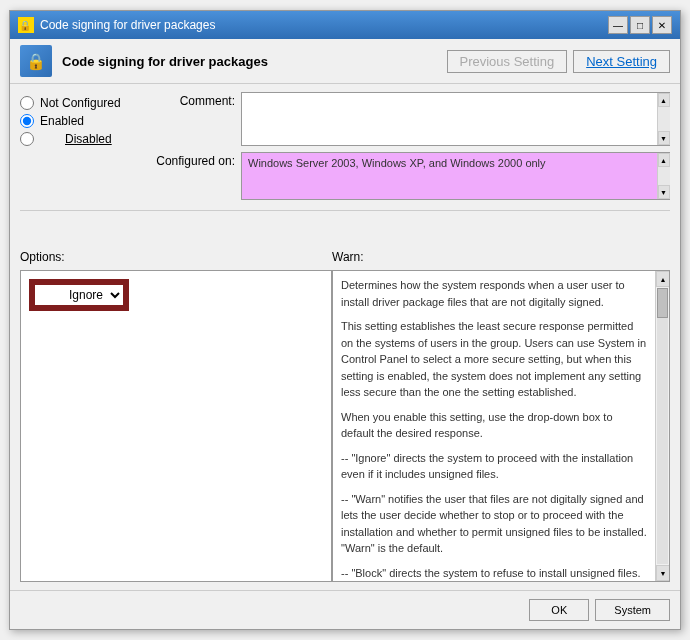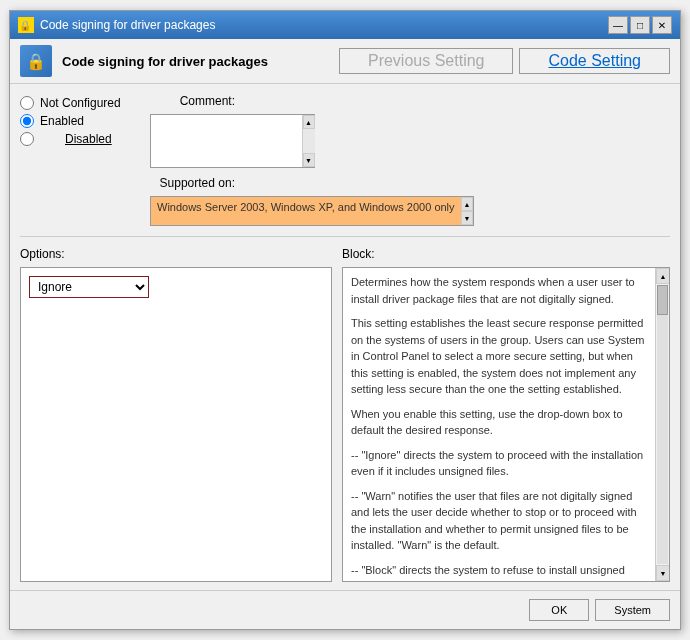--- a/index.html
+++ b/index.html
@@ -91,25 +91,25 @@
     .header-title {
       font-size: 13px;
       font-weight: bold;
       flex: 1;
     }
     .header-buttons {
       display: flex;
       gap: 6px;
     }
     .nav-btn {
-      padding: 3px 28px;
-      background: #f0f0f0;
-      border: 1px solid #999;
-      cursor: pointer;
-      font-size: 16px;
+      padding: 3px 12px;
+      background: #f0f0f0;
+      border: 1px solid #999;
+      cursor: pointer;
+      font-size: 13px;
       color: #666;
     }
     .nav-btn:disabled { color: #aaa; cursor: default; }
     .nav-btn.active {
       color: #0066cc;
       text-decoration: underline;
       cursor: pointer;
     }
 
     .content {
@@ -150,21 +150,20 @@
     .right-column {
       flex: 1;
       display: flex;
       flex-direction: column;
       gap: 6px;
     }
     .field-row {
       display: flex;
       align-items: flex-start;
       gap: 6px;
-      flex-direction: column;
     }
     .field-label {
       font-size: 12px;
       width: 85px;
       text-align: right;
       padding-top: 2px;
       flex-shrink: 0;
     }
     .scrollbar-mini {
       width: 12px;
@@ -201,42 +200,43 @@
       border: none;
       resize: none;
       font-size: 11px;
       padding: 2px 4px;
       font-family: inherit;
       outline: none;
     }
     .supported-with-scroll {
       display: flex;
       border: 1px solid #999;
-      background: #fdba74;
+      background: #f0abfc;
       height: 48px;
     }
     .supported-text-area {
       flex: 1;
       padding: 4px 6px;
       font-size: 11px;
       color: #333;
       overflow: hidden;
     }
 
     .separator {
       height: 1px;
       background: #ccc;
       margin: 4px 0;
     }
 
     .options-help-section {
       display: flex;
-      gap: 10px;
-      flex: 1;
-      overflow: hidden;
+      gap: 0;
+      flex: 1;
+      overflow: hidden;
+      margin-top: 29px;
     }
     .options-panel {
       width: 48%;
       display: flex;
       flex-direction: column;
       gap: 6px;
     }
     .help-panel {
       flex: 1;
       display: flex;
@@ -265,26 +265,27 @@
       color: #333;
       line-height: 1.4;
     }
     .select-control {
       display: flex;
       align-items: center;
       gap: 0;
     }
     select {
       padding: 2px 4px;
-      border: 1px solid #7f1d1d;
+      border: 6px solid #7f1d1d;
       background: white;
       font-size: 12px;
       font-family: inherit;
       cursor: pointer;
-      width: 120px;
+      width: 100px;
+      text-align: right;
     }
     .help-box {
       border: 1px solid #999;
       background: white;
       flex: 1;
       overflow: hidden;
       display: flex;
     }
     .help-text {
       flex: 1;
@@ -367,21 +368,21 @@
       <button class="title-btn">□</button>
       <button class="title-btn close">✕</button>
     </div>
   </div>
 
   <div class="header-bar">
     <div class="header-icon">🔒</div>
     <span class="header-title">Code signing for driver packages</span>
     <div class="header-buttons">
       <button class="nav-btn" disabled="">Previous Setting</button>
-      <button class="nav-btn active">Code Setting</button>
+      <button class="nav-btn active">Next Setting</button>
     </div>
   </div>
 
   <div class="content">
 
     <div class="top-section">
 
       <div class="radio-column">
         <label class="radio-item">
           <input type="radio" name="config" class="radio-input" style="">
@@ -405,21 +406,21 @@
             <textarea style="height: 52px; width: 100%;"></textarea>
             <div class="scrollbar-mini">
               <div class="scroll-arrow">▲</div>
               <div class="scroll-track"></div>
               <div class="scroll-arrow">▼</div>
             </div>
           </div>
         </div>
 
         <div class="field-row">
-          <span class="field-label">Supported on:</span>
+          <span class="field-label">Configured on:</span>
           <div class="supported-with-scroll" style="flex:1;">
             <div class="supported-text-area">Windows Server 2003, Windows XP, and Windows 2000 only</div>
             <div class="scrollbar-mini">
               <div class="scroll-arrow">▲</div>
               <div class="scroll-track"></div>
               <div class="scroll-arrow">▼</div>
             </div>
           </div>
         </div>
       </div>
@@ -438,21 +439,21 @@
                 <option>Ignore</option>
                 <option>Warn</option>
                 <option>Block</option>
               </select>
             </div>
           </div>
         </div>
       </div>
 
       <div class="help-panel">
-        <span class="panel-title">Block:</span>
+        <span class="panel-title">Warn:</span>
         <div class="help-box">
           <div class="help-text">
             <p>Determines how the system responds when a user user to install driver package files that are not digitally signed.</p>
             <p>This setting establishes the least secure response permitted on the systems of users in the group. Users can use System in Control Panel to select a more secure setting, but when this setting is enabled, the system does not implement any setting less secure than the one the setting established.</p>
             <p>When you enable this setting, use the drop-down box to default the desired response.</p>
             <p>--  "Ignore" directs the system to proceed with the installation even if it includes unsigned files.</p>
             <p>--  "Warn" notifies the user that files are not digitally signed and lets the user decide whether to stop or to proceed with the installation and whether to permit unsigned files to be installed. "Warn" is the default.</p>
             <p>--  "Block" directs the system to refuse to install unsigned files.</p>
           </div>
           <div class="help-scrollbar">

